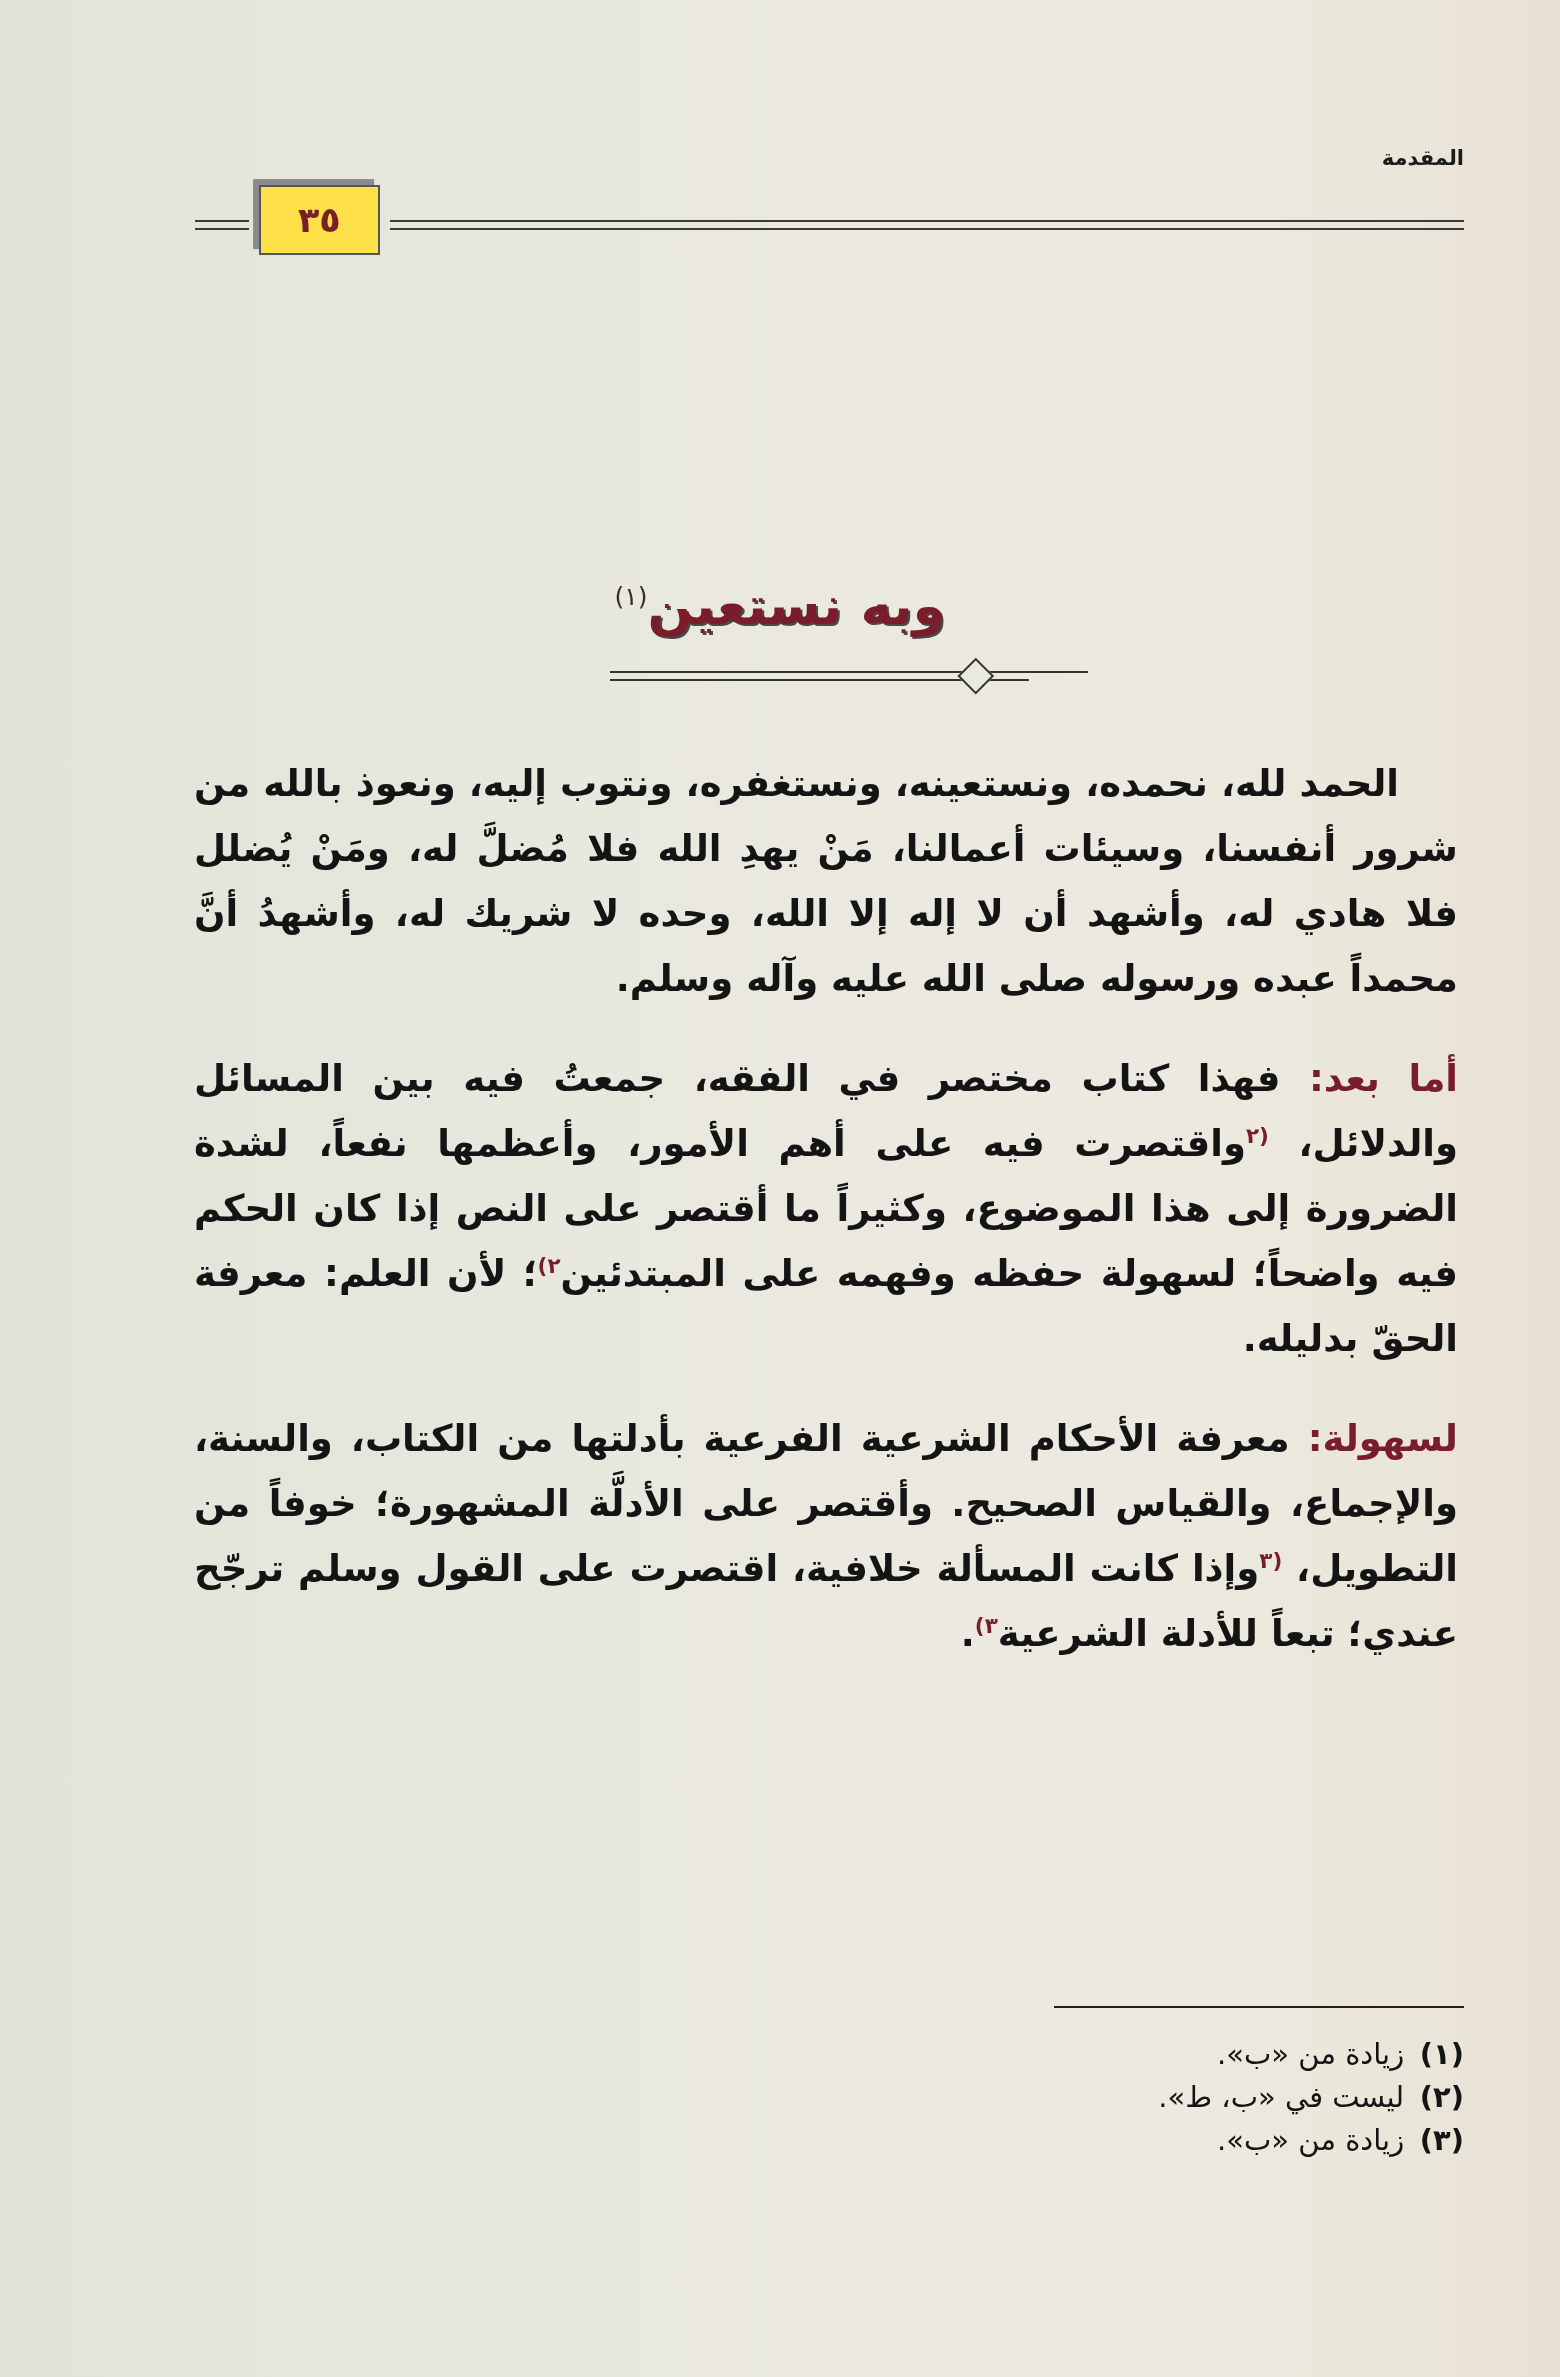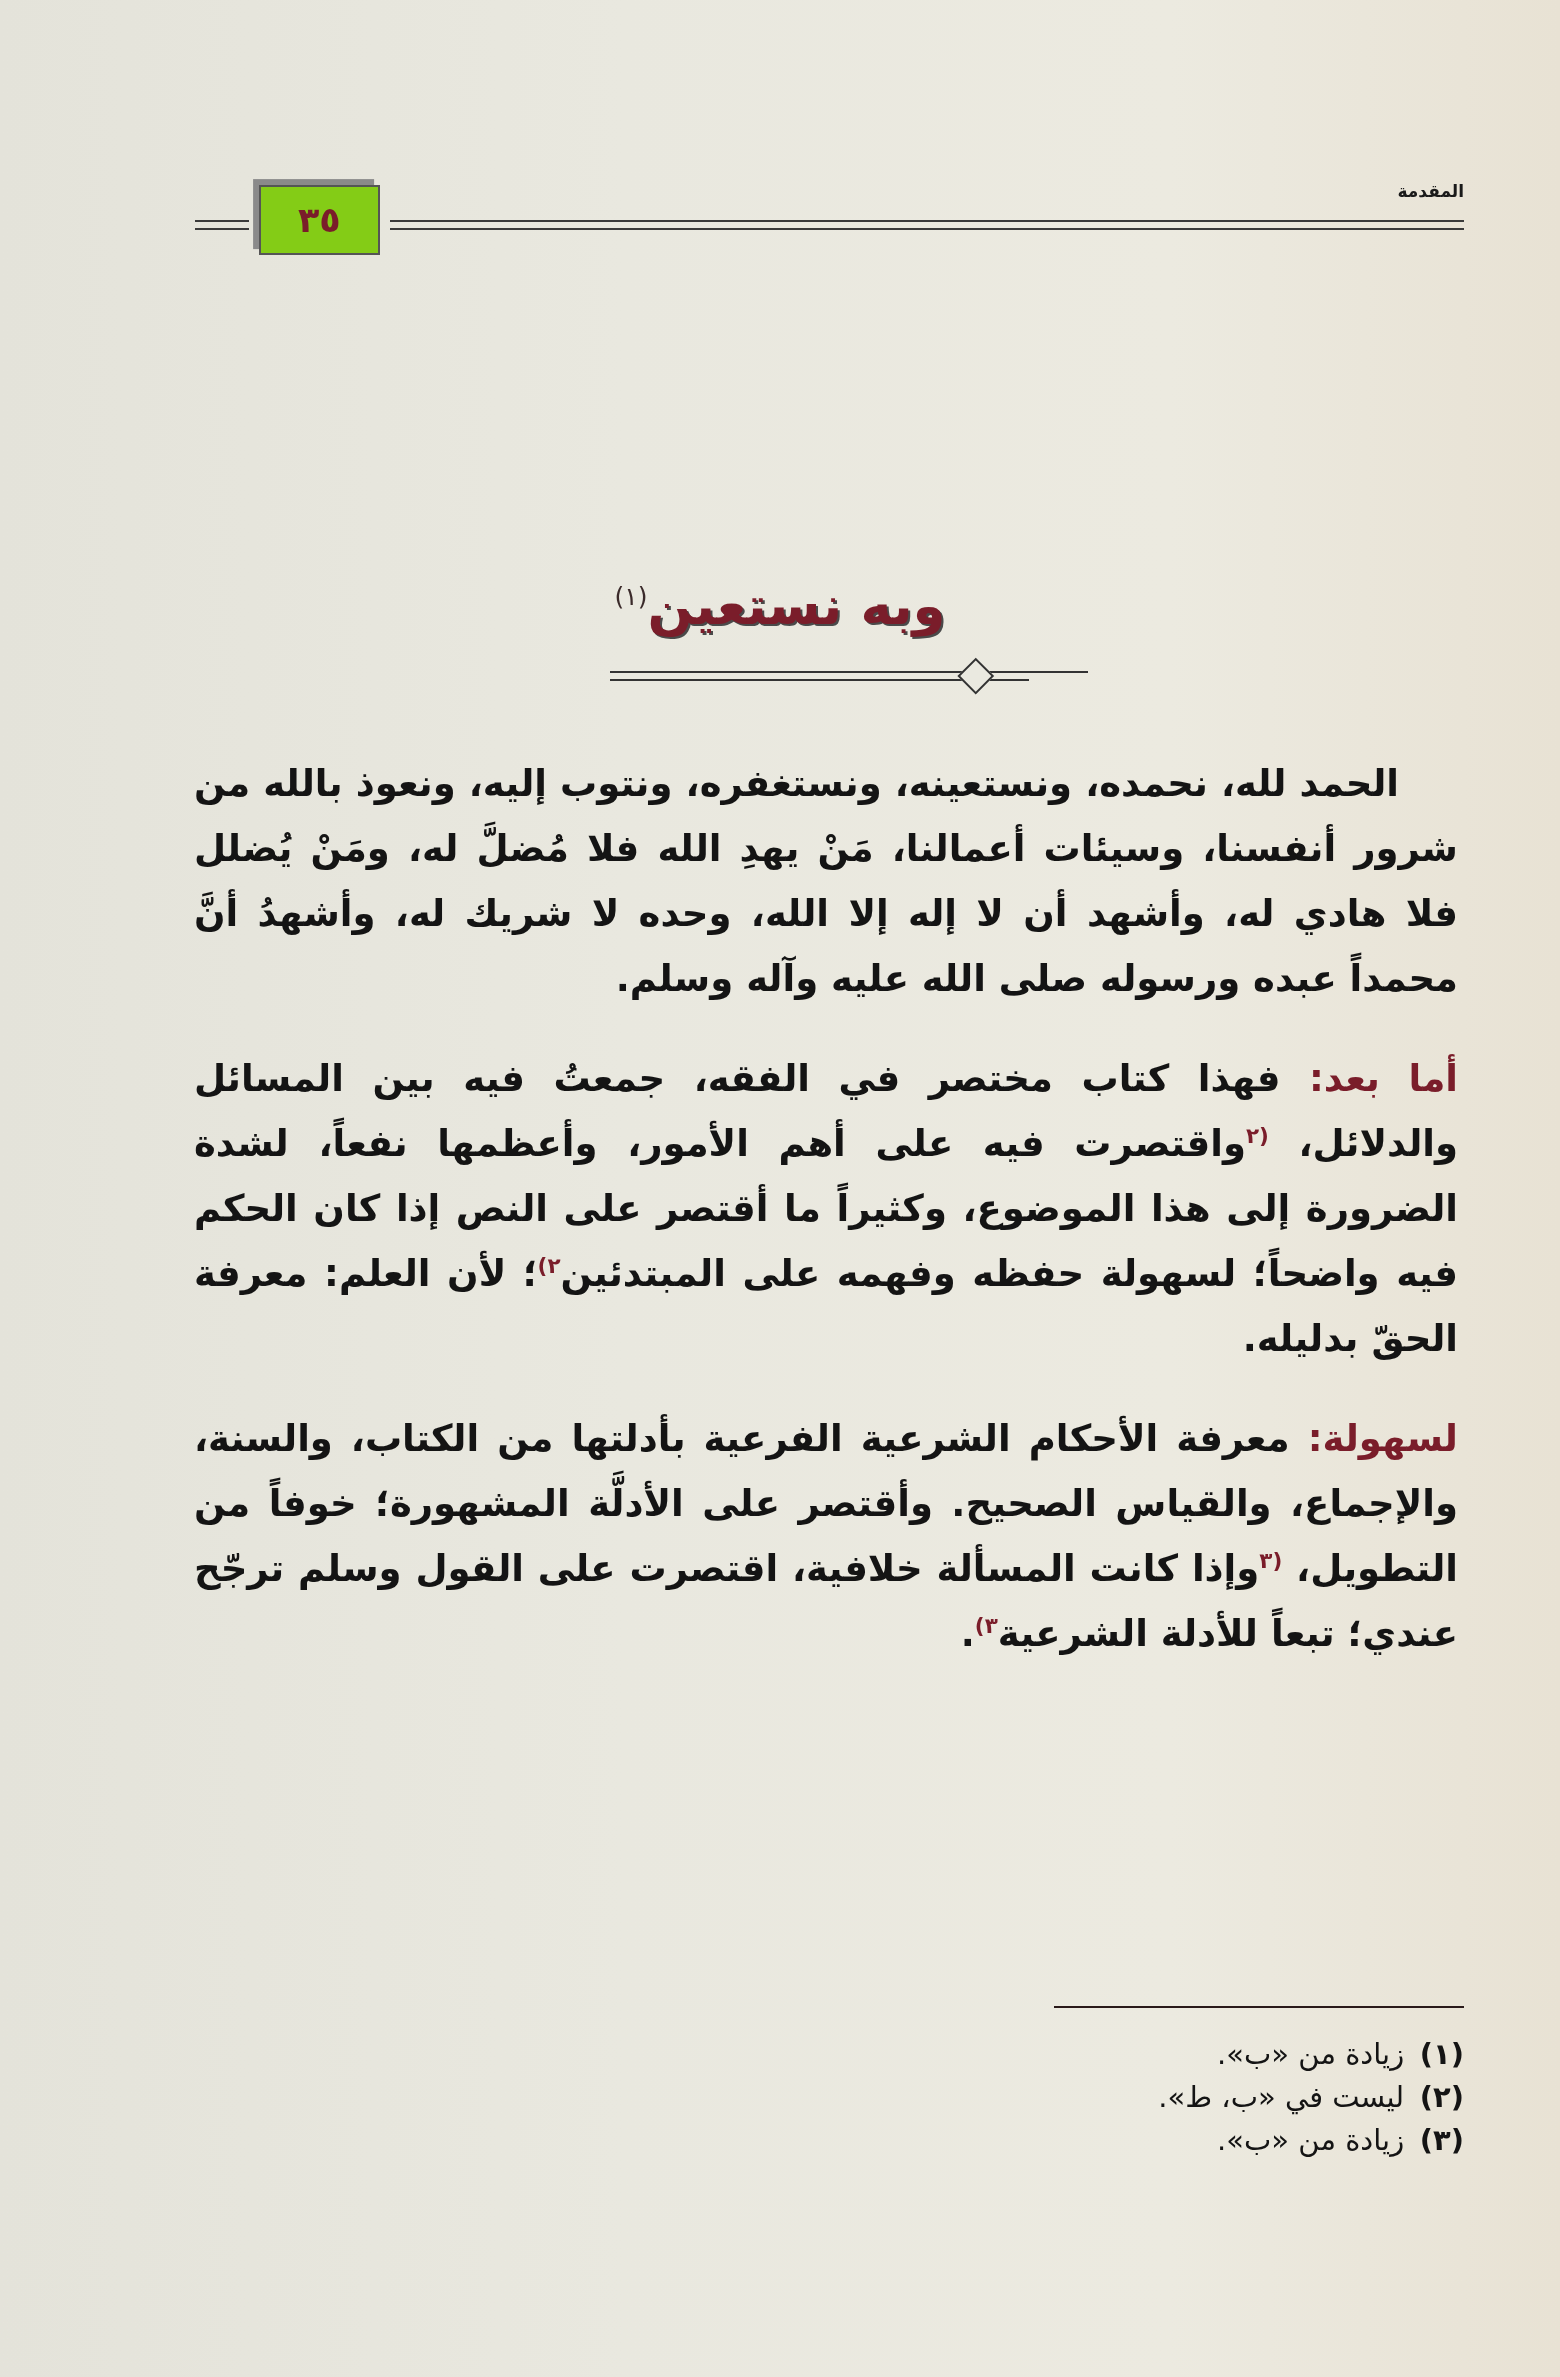--- a/index.html
+++ b/index.html
@@ -7,34 +7,33 @@
       width: 1560px; height: 2378px; overflow: hidden;
       background: linear-gradient(90deg, #e4e3da 0%, #e9e8df 40%, #eceae0 75%, #e8e2d4 100%);
       font-family: "DejaVu Sans", sans-serif;
       color: #151515;
       position: relative;
     }
     .page { position: absolute; inset: 0; }
     
     .running-head {
       position: absolute; top: 146px; right: 96px;
-      font-size: 17px; font-weight: bold; color: #1a1a1a;
+      font-size: 21px; font-weight: bold; color: #1a1a1a;
       direction: rtl;
-      margin-top: 35px;
     }
     .head-rule {
       position: absolute; top: 195px; left: 195px; right: 96px;
       display: flex; align-items: center; gap: 9.8px;
     }
     .dbl-line { border-top: 2.9px solid #3a3a3a; border-bottom: 2.9px solid #3a3a3a; height: 5.9px; }
     .dbl-line.long { flex: 1; }
     .dbl-line.short { width: 54px; }
     .page-box {
       position: relative; width: 117px; height: 66px; margin-top: -9.8px;
-      background: #84cc16; border: 2px solid #555;
+      background: #fde047; border: 2px solid #555;
       box-shadow: -5.9px -5.9px 0 #8a8a8a;
       display: flex; align-items: center; justify-content: center;
     }
     .page-num { font-size: 35px; font-weight: bold; color: #7a1d2a; }
     
     .basmala {
       position: absolute; top: 439px; left: 0; right: 0; text-align: center;
       font-family: "DejaVu Serif", serif; font-size: 37px; color: #3b1a1a;
       direction: rtl;
     }

